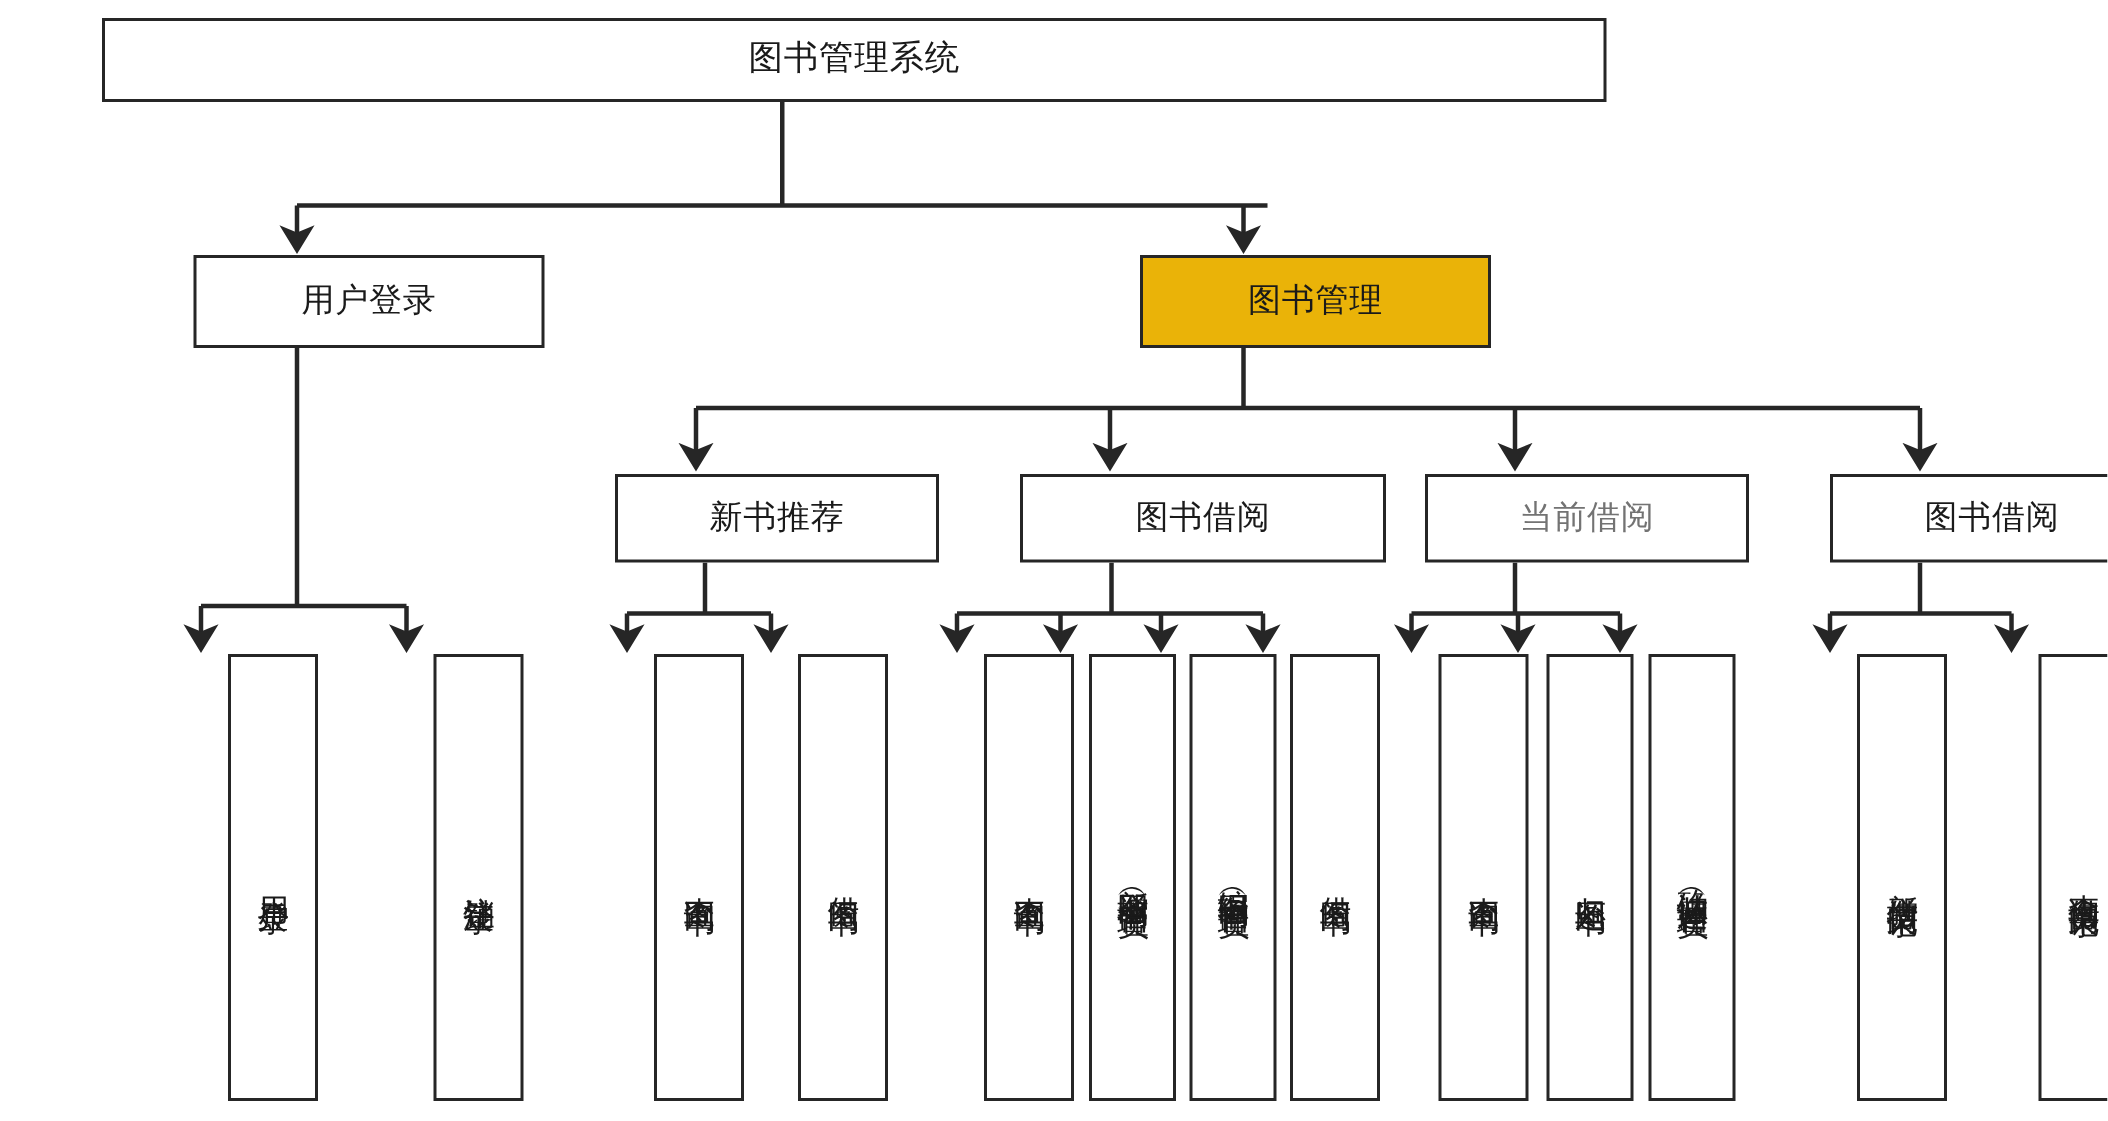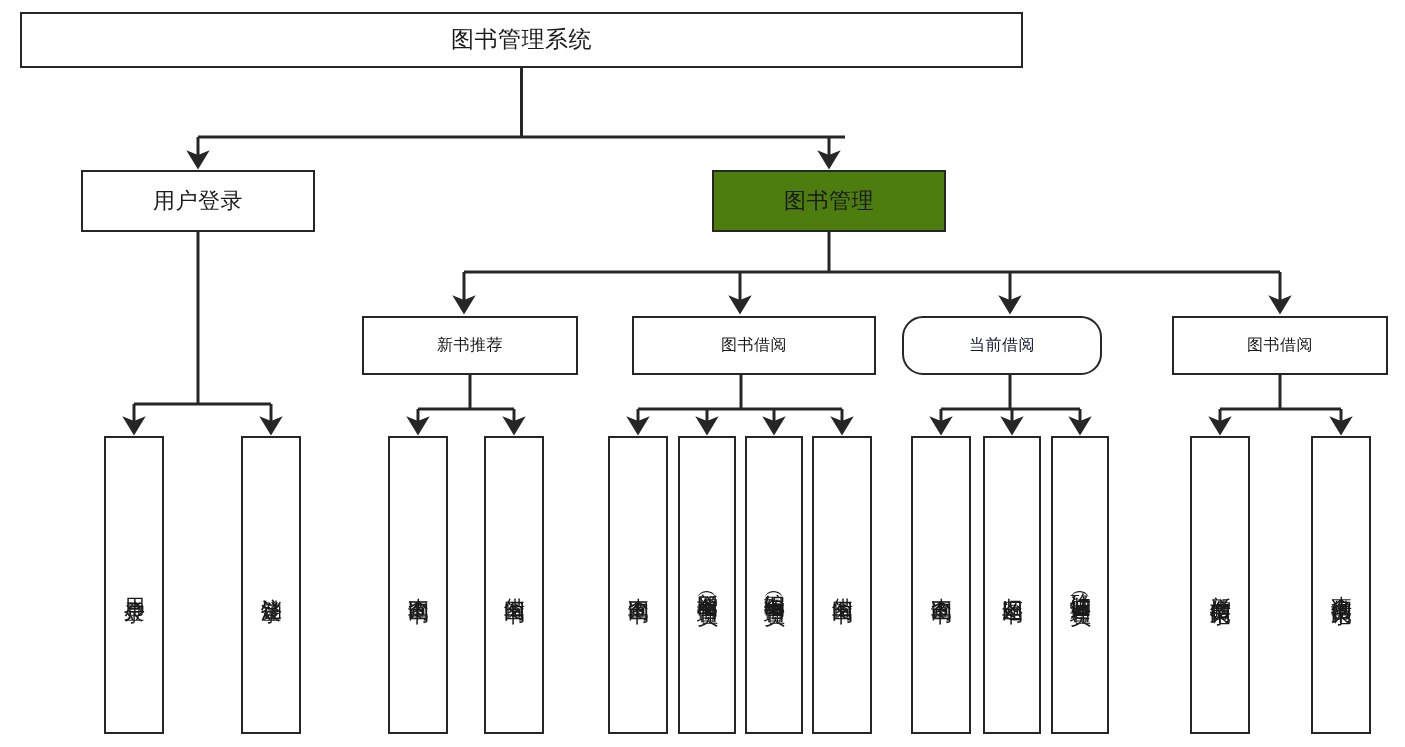--- a/index.html
+++ b/index.html
@@ -22,29 +22,30 @@
     box-sizing: border-box;
     border: 2px solid #262626;
     background: #ffffff;
     display: flex;
     align-items: center;
     justify-content: center;
     color: #1a1a1a;
     line-height: 1.18;
     text-align: center;
     letter-spacing: 0.5px;
+    margin-left: 48px;
   }
   .node.root {
     font-size: 23px;
   }
   .node.level2 {
     font-size: 22px;
   }
   .node.level3 {
-    font-size: 16px;
+    font-size: 22px;
   }
   .node.leaf {
     font-size: 21px;
     writing-mode: vertical-rl;
     text-orientation: upright;
     align-items: center;
     justify-content: center;
     padding: 4px 0;
     letter-spacing: 2px;
     white-space: nowrap;
@@ -119,25 +120,25 @@
       <path d="M1280,375 L1280,409"></path>
       <path d="M1220,409 L1341,409"></path>
       <path d="M1220,409 L1220,424" marker-end="url(#arrowhead)"></path>
       <path d="M1341,409 L1341,424" marker-end="url(#arrowhead)"></path>
     </g>
   </svg>
 
   <div class="node root" style="left: 20px; top: 12px; width: 1003px; height: 56px; border-color: rgb(38, 38, 38); background: rgb(255, 255, 255); color: rgb(26, 26, 26);">图书管理系统</div>
 
   <div class="node level2" style="left: 81px; top: 170px; width: 234px; height: 62px; border-color: rgb(38, 38, 38); background: rgb(255, 255, 255); color: rgb(26, 26, 26);">用户登录</div>
-  <div class="node level2" style="left: 712px; top: 170px; width: 234px; height: 62px; border-color: rgb(38, 38, 38); background: #4d7c0f; color: rgb(26, 26, 26);">图书管理</div>
+  <div class="node level2" style="left: 712px; top: 170px; width: 234px; height: 62px; border-color: rgb(38, 38, 38); background: #eab308; color: rgb(26, 26, 26);">图书管理</div>
 
   <div class="node level3" style="left: 362px; top: 316px; width: 216px; height: 59px; border-color: rgb(38, 38, 38); background: rgb(255, 255, 255); color: rgb(26, 26, 26);">新书推荐</div>
   <div class="node level3" style="left: 632px; top: 316px; width: 244px; height: 59px; border-color: rgb(38, 38, 38); background: rgb(255, 255, 255); color: rgb(26, 26, 26);">图书借阅</div>
-  <div class="node level3" style="left: 902px; top: 316px; width: 200px; height: 59px; border-color: rgb(38, 38, 38); background: rgb(255, 255, 255); color: #0f172a; border-radius: 21px;">当前借阅</div>
+  <div class="node level3" style="left: 902px; top: 316px; width: 216px; height: 59px; border-color: rgb(38, 38, 38); background: rgb(255, 255, 255); color: #737373;">当前借阅</div>
   <div class="node level3" style="left: 1172px; top: 316px; width: 216px; height: 59px; border-color: rgb(38, 38, 38); background: rgb(255, 255, 255); color: rgb(26, 26, 26);">图书借阅</div>
 
   <div class="node leaf" style="left: 104px; top: 436px; width: 60px; height: 298px; border-color: rgb(38, 38, 38); background: rgb(255, 255, 255); color: rgb(26, 26, 26);">用户登录</div>
   <div class="node leaf" style="left: 241px; top: 436px; width: 60px; height: 298px; border-color: rgb(38, 38, 38); background: rgb(255, 255, 255); color: rgb(26, 26, 26);">注销登录</div>
   <div class="node leaf" style="left: 388px; top: 436px; width: 60px; height: 298px; border-color: rgb(38, 38, 38); background: rgb(255, 255, 255); color: rgb(26, 26, 26);">查询图书</div>
   <div class="node leaf" style="left: 484px; top: 436px; width: 60px; height: 298px; border-color: rgb(38, 38, 38); background: rgb(255, 255, 255); color: rgb(26, 26, 26);">借阅图书</div>
   <div class="node leaf" style="left: 608px; top: 436px; width: 60px; height: 298px; border-color: rgb(38, 38, 38); background: rgb(255, 255, 255); color: rgb(26, 26, 26);">查询图书</div>
   <div class="node leaf" style="left: 678px; top: 436px; width: 58px; height: 298px; border-color: rgb(38, 38, 38); background: rgb(255, 255, 255); color: rgb(26, 26, 26);">新增图书（管理员）</div>
   <div class="node leaf" style="left: 745px; top: 436px; width: 58px; height: 298px; border-color: rgb(38, 38, 38); background: rgb(255, 255, 255); color: rgb(26, 26, 26);">编辑图书（管理员）</div>
   <div class="node leaf" style="left: 812px; top: 436px; width: 60px; height: 298px; border-color: rgb(38, 38, 38); background: rgb(255, 255, 255); color: rgb(26, 26, 26);">借阅图书</div>

